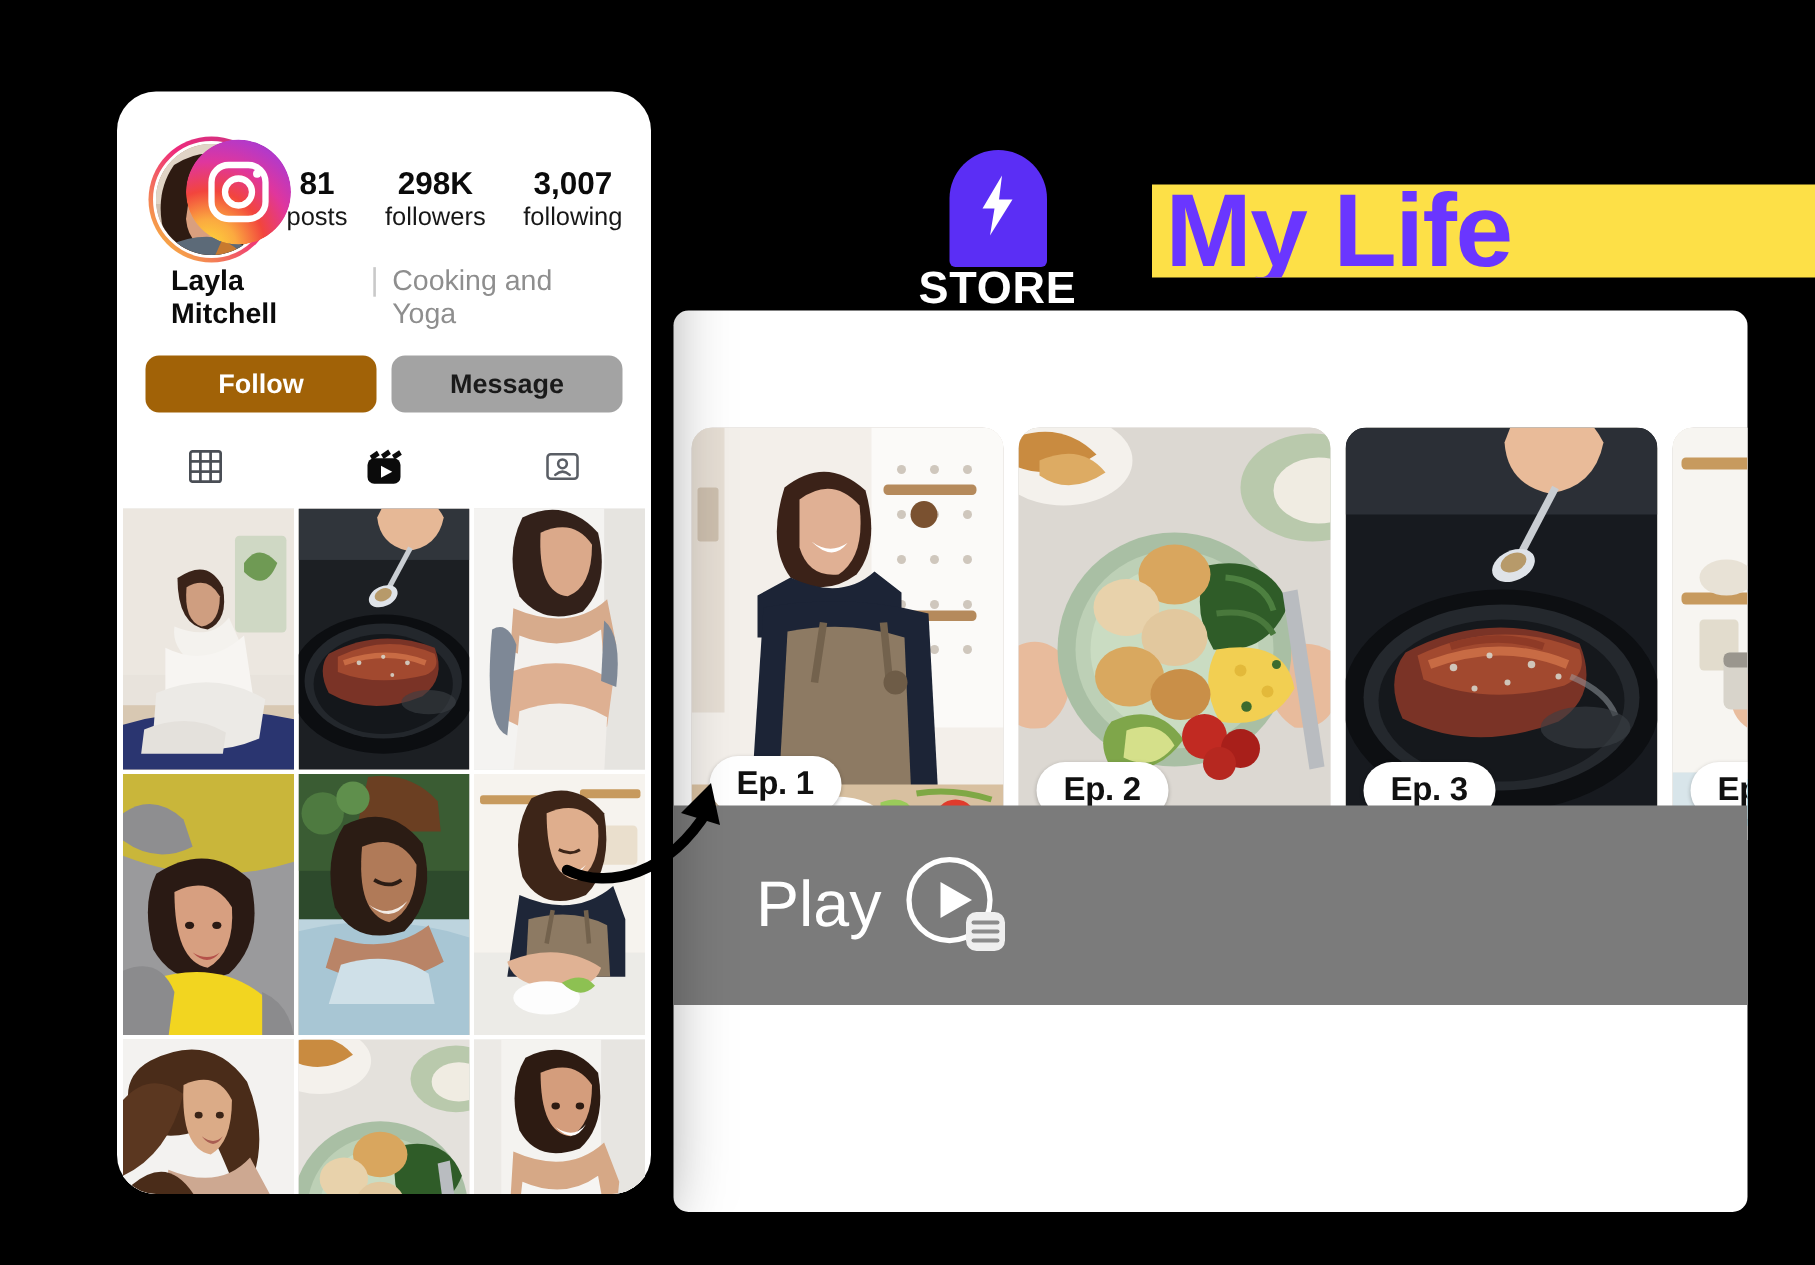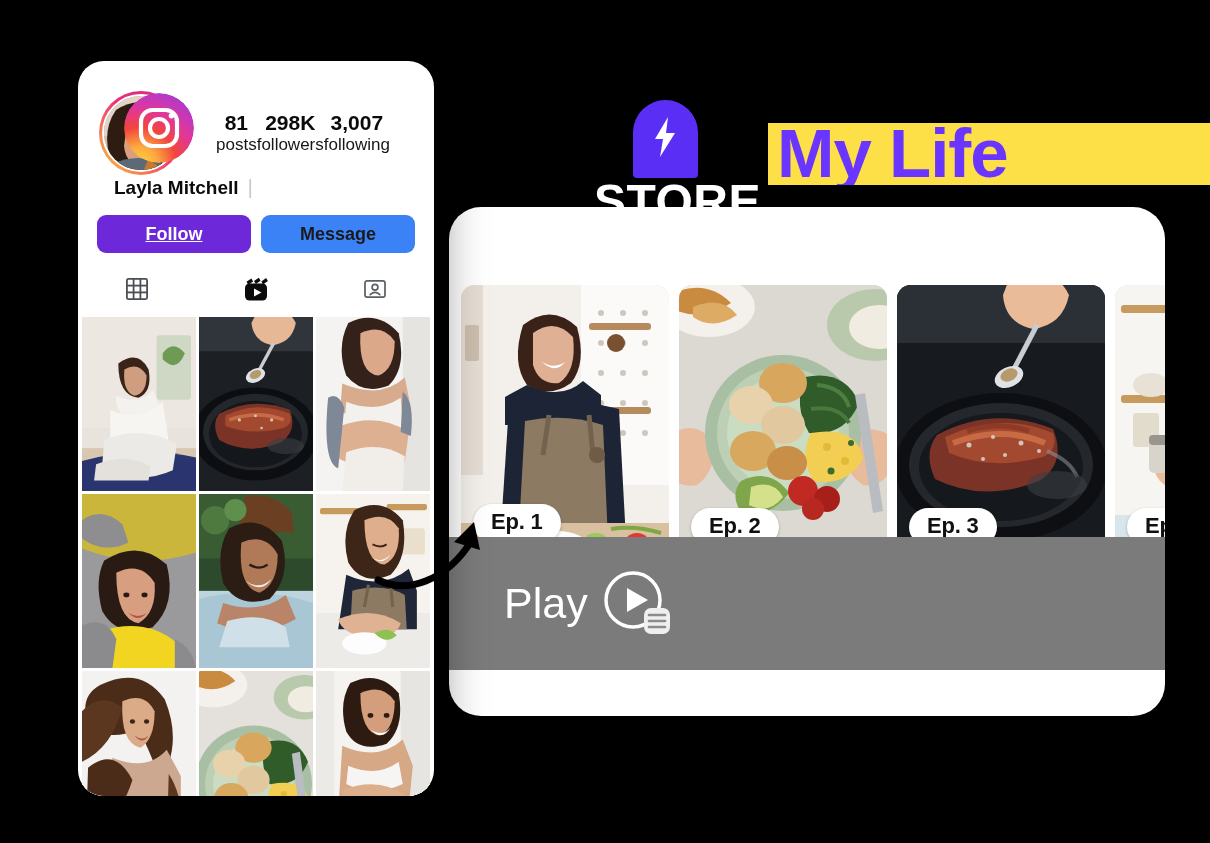--- a/index.html
+++ b/index.html
@@ -18,23 +18,23 @@
     height: 843px;
     background: #000000;
   }
 
   
   #tv-card {
     position: absolute;
     left: 449px;
     top: 207px;
     width: 716px;
-    height: 509px;
+    height: 601px;
     background: #ffffff;
-    border-radius: 32px;
+    border-radius: 10px;
     box-shadow: 0 26px 58px rgba(0,0,0,0.55);
     overflow: hidden;
   }
 
   #tv-inner {
     position: absolute;
     left: 0; top: 0;
     width: 716px; height: 509px;
     overflow: hidden;
     border-radius: 34px;
@@ -146,21 +146,21 @@
   }
   #store-bolt {
     position: absolute;
     left: 50%;
     top: 16px;
     transform: translateX(-50%);
   }
   #store-word {
     margin-top: -1px;
     color: #ffffff;
-    font-size: 48px;
+    font-size: 30px;
     font-weight: 800;
     letter-spacing: 0.5px;
     line-height: 1.05;
   }
 
   
   #purple-banner {
     position: absolute;
     left: 768px;
     top: 123px;
@@ -228,21 +228,21 @@
     border-radius: 50%;
     border: 2px solid #fff;
     overflow: hidden;
     background: #caa58c;
     position: relative;
   }
 
   #ig-stats {
     display: flex;
     flex: 1;
-    justify-content: center;
+    justify-content: space-between;
     padding-left: 8px;
   }
   .stat { text-align: center; }
   .stat-num {
     font-size: 21px;
     font-weight: 700;
     color: #0b0b0b;
     line-height: 1.12;
   }
   .stat-lab {
@@ -273,22 +273,22 @@
     height: 38px;
     border-radius: 9px;
     display: flex;
     align-items: center;
     justify-content: center;
     font-size: 18px;
     font-weight: 600;
     flex: 1;
     cursor: pointer;
   }
-  #btn-follow { background: #6d28d9; color: #ffffff; text-decoration: underline; }
-  #btn-message { background: #3b82f6; color: #1a1a1a; }
+  #btn-follow { background: #a16207; color: #ffffff; }
+  #btn-message { background: #a3a3a3; color: #1a1a1a; }
 
   #ig-tabs {
     margin-top: 17px;
     display: flex;
     height: 38px;
   }
   .ig-tab {
     flex: 1;
     display: flex;
     align-items: center;
@@ -560,20 +560,21 @@
           <div class="stat">
             <div class="stat-num">3,007</div>
             <div class="stat-lab">following</div>
           </div>
         </div>
       </div>
 
       <div id="ig-name-row">
         <span id="ig-name">Layla Mitchell</span>
         <span id="ig-sep">|</span>
+        <span id="ig-cat">Cooking and Yoga</span>
       </div>
     </div>
 
     <div id="ig-buttons">
       <div class="ig-btn" id="btn-follow">Follow</div>
       <div class="ig-btn" id="btn-message">Message</div>
     </div>
 
     <div id="ig-tabs">
       <div class="ig-tab">

